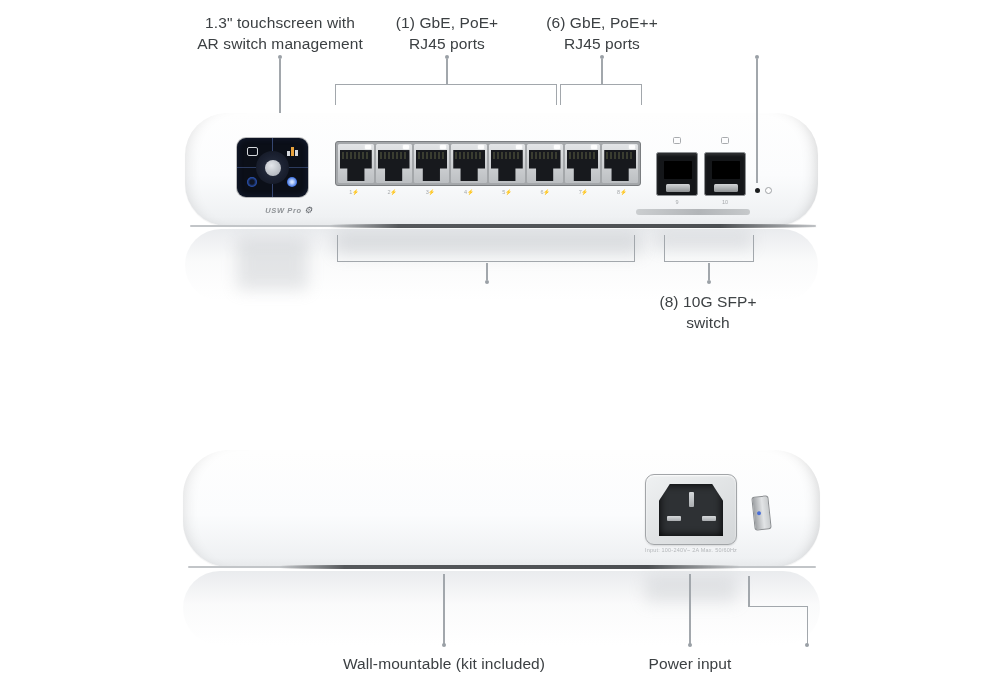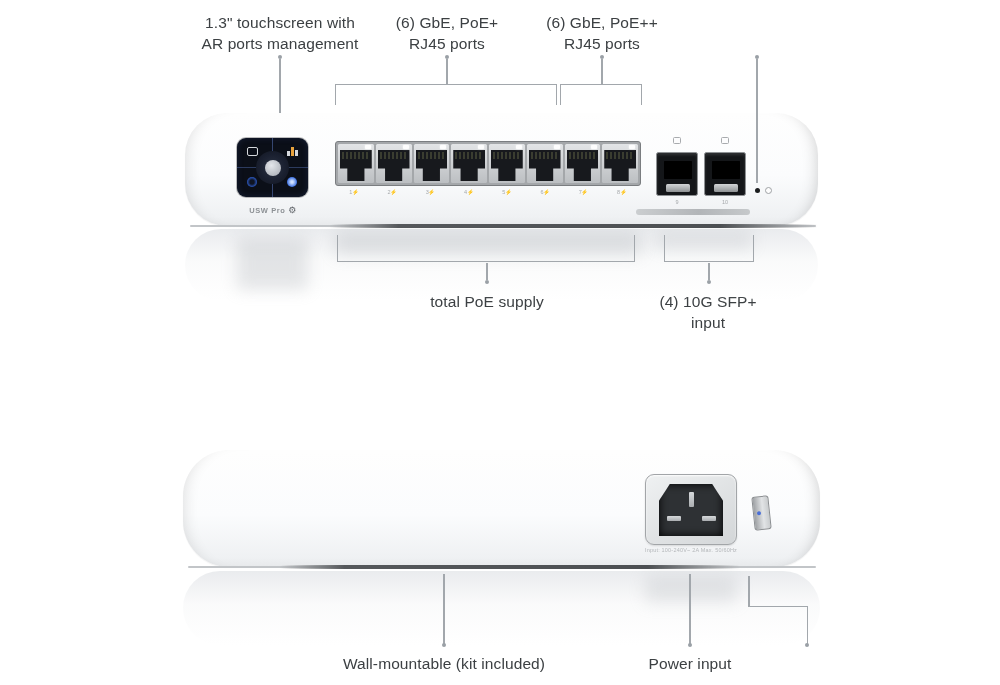--- a/index.html
+++ b/index.html
@@ -45,22 +45,22 @@
   .scr-icon { position:absolute; }
   .icon-display { left:10px; top:9px; width:11px; height:9px; border:1.5px solid #d5d8dc; border-radius:2px; }
   .icon-stats { left:50px; top:9px; width:11px; height:9px; display:flex; align-items:flex-end; gap:1.5px; }
   .icon-stats i { display:block; width:2.5px; background:#d5d8dc; }
   .icon-stats i:nth-child(1){ height:5px; }
   .icon-stats i:nth-child(2){ height:9px; background:#e8a33d; }
   .icon-stats i:nth-child(3){ height:6px; }
   .icon-led { width:10px; height:10px; border-radius:50%; }
   .icon-led.bl { left:10px; top:39px; background:radial-gradient(circle,#0f1524 30%,#2f5fd0 75%,#1b3a8f 100%); }
   .icon-led.br { left:50px; top:39px; background:radial-gradient(circle,#cfe0ff 15%,#3b6fe0 70%,#1f49b0 100%); }
-  #screen-caption { position:absolute; left:223px; top:205px; width:100px; text-align:center; z-index:4;
-                    font-size:7.5px; color:#8d9195; letter-spacing:.6px; font-weight:bold; }
+  #screen-caption { position:absolute; left:213px; top:205px; width:100px; text-align:right; z-index:4;
+                    font-size:7.5px; color:#8d9195; letter-spacing:.6px; font-weight:bold;font-style:italic; }
   #screen-caption .gear { font-weight:normal; color:#5f6368; font-size:9px; }
 
   
   #rj45-strip { position:absolute; left:335px; top:141px; width:306px; height:45px; z-index:4;
                 background:#a4a7aa; border:1px solid #7a7d80; border-radius:3px;
                 display:flex; gap:2px; padding:2px; }
   .rj45 { position:relative; flex:1; background:linear-gradient(180deg,#e2e4e6 0%,#bcbfc2 100%); border-radius:1.5px; }
   .rj45 .jack { position:absolute; left:2px; right:2px; top:6px; bottom:2px; background:#17191d;
                 clip-path:polygon(0 0,100% 0,100% 60%,77% 60%,77% 100%,23% 100%,23% 60%,0 60%); }
   .rj45 .pins { position:absolute; left:4px; right:4px; top:8px; height:7px;
@@ -106,27 +106,27 @@
   #inlet-text { position:absolute; left:615px; top:547px; width:152px; text-align:center;
                 font-size:5.5px; color:#b4b7ba; letter-spacing:.2px; z-index:4; }
 </style>
 </head>
 <body>
 
 <div id="canvas">
 
   <div class="callout" style="left:170px; top:12px; width:220px;">
     <div>1.3" touchscreen with</div>
-    <div>AR ports management</div>
+    <div>AR switch management</div>
   </div>
   <div class="lead-dot" style="left:278px; top:55px;"></div>
   <div class="lead-line" style="left:279px; top:59px; height:54px;"></div>
 
   <div class="callout" style="left:367px; top:12px; width:160px;">
-    <div>(6) GbE, PoE+</div>
+    <div>(1) GbE, PoE+</div>
     <div>RJ45 ports</div>
   </div>
   <div class="lead-dot" style="left:445px; top:55px;"></div>
   <div class="lead-line" style="left:446px; top:59px; height:25px;"></div>
   <div class="bracket-down" style="left:335px; top:84px; width:222px; height:21px;"></div>
 
   <div class="callout" style="left:522px; top:12px; width:160px;">
     <div>(6) GbE, PoE++</div>
     <div>RJ45 ports</div>
   </div>
@@ -231,29 +231,28 @@
   <div class="baseline-dark" style="left:330px; top:224px; width:488px;"></div>
   <div class="reflection" style="left:185px; top:229px; width:633px; height:72px;"></div>
   <div class="refl-smudge" style="left:237px; top:238px; width:71px; height:52px; background:#b2b6bb; opacity:.32;"></div>
   <div class="refl-smudge" style="left:335px; top:231px; width:306px; height:24px; background:#9aa0a6; opacity:.25;"></div>
   <div class="refl-smudge" style="left:656px; top:231px; width:96px; height:18px; background:#9aa0a6; opacity:.2;"></div>
 
   <div class="bracket-up" style="left:337px; top:235px; width:298px; height:27px;"></div>
   <div class="lead-line" style="left:486px; top:263px; height:17px;"></div>
   <div class="lead-dot" style="left:485px; top:280px;"></div>
   <div class="callout" style="left:387px; top:291px; width:200px;">
-    <div>total PoE supply</div>
   </div>
 
   <div class="bracket-up" style="left:664px; top:235px; width:90px; height:27px;"></div>
   <div class="lead-line" style="left:708px; top:263px; height:17px;"></div>
   <div class="lead-dot" style="left:707px; top:280px;"></div>
   <div class="callout" style="left:628px; top:291px; width:160px;">
-    <div>(4) 10G SFP+</div>
-    <div>input</div>
+    <div>(8) 10G SFP+</div>
+    <div>switch</div>
   </div>
 
   <div class="device" style="left:183px; top:450px; width:637px; height:117px; border-radius:46px;"></div>
 
   <div id="power-inlet">
     <div id="power-socket">
       <div class="prong ground"></div>
       <div class="prong left"></div>
       <div class="prong right"></div>
     </div>

